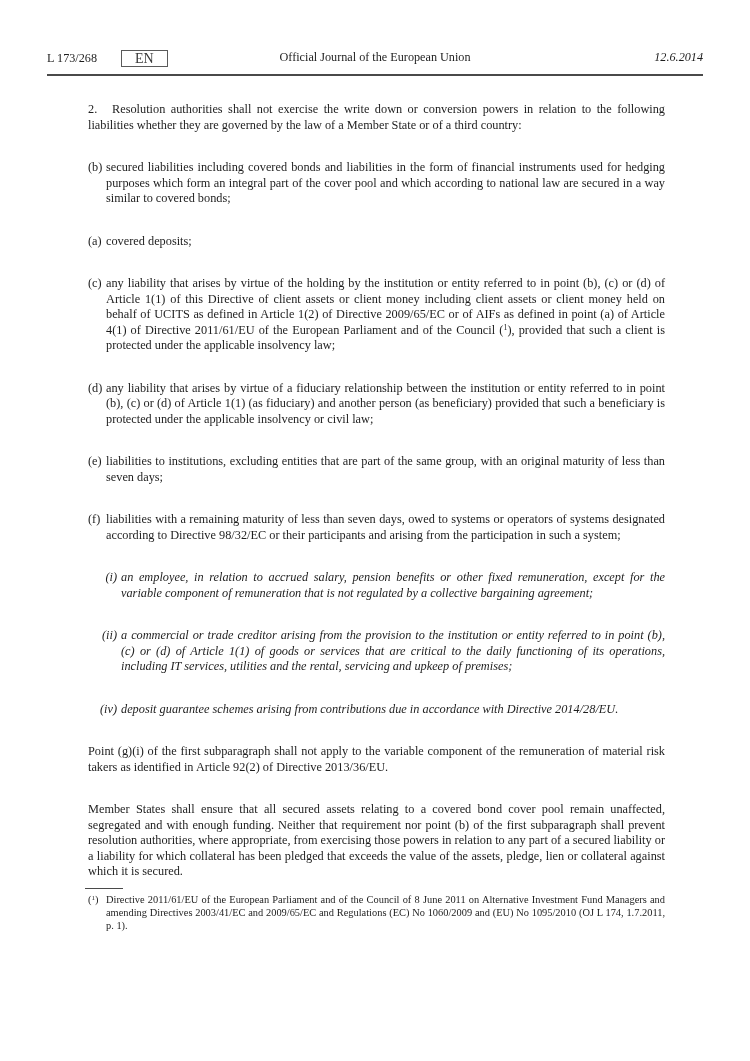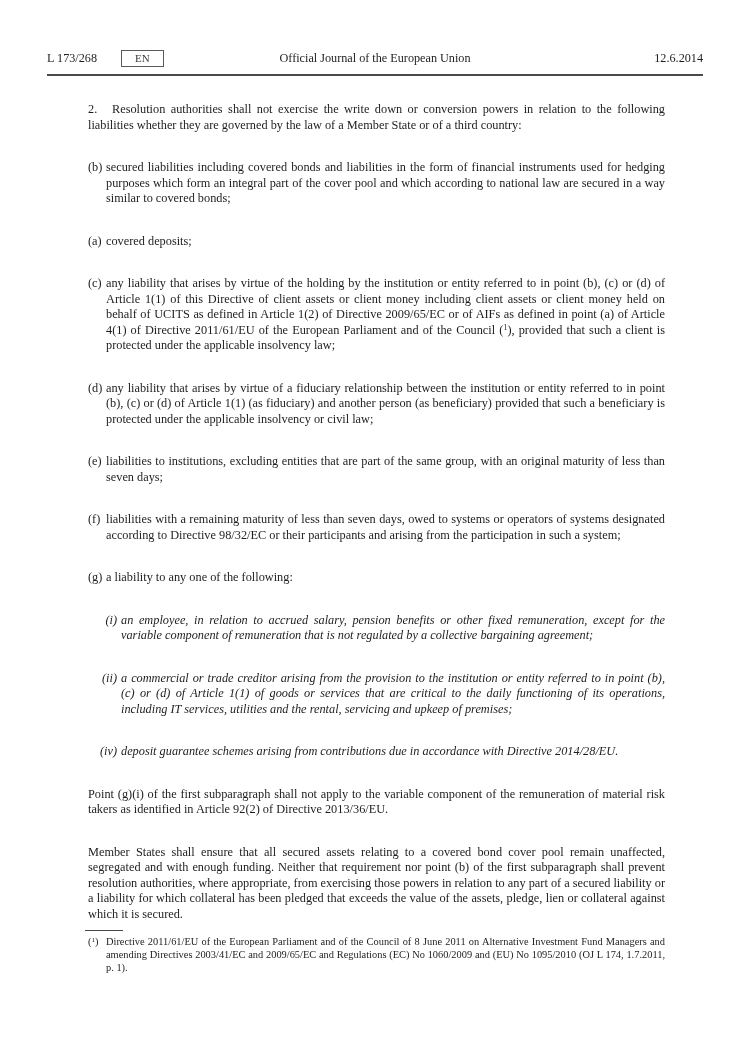--- a/index.html
+++ b/index.html
@@ -14,39 +14,38 @@
   }
   .page { width: 750px; height: 1061px; position: relative; }
 
   
   .oj-header {
     margin: 0 47px;
     padding-top: 50px;
     padding-bottom: 7px;
     border-bottom: 2px solid #4a4a4a;
     display: flex;
-    align-items: center;
     font-size: 12.2px;
   }
   .h-left {
     flex: 1;
     display: flex;
     align-items: center;
     gap: 24px;
   }
   .en-box {
     display: inline-block;
     border: 1px solid #5a5a5a;
     padding: 0 13px;
-    font-size: 11px;
+    font-size: 14px;
     line-height: 15px;
     color: #3a3a3a;
   }
   .h-center { flex: 0 auto; text-align: center; }
-  .h-right { flex: 1; text-align: right; }
+  .h-right { flex: 1; text-align: right; font-style: italic; }
 
   
   .content {
     margin: 0 85px 16px 88px;
     font-size: 12.3px;
     line-height: 15.5px;
     text-align: justify;
   }
   .content p { margin: 0; }
   .intro { margin-top: 26px !important; }
@@ -111,21 +110,20 @@
     <p class="item block"><span class="label">(a)</span><span>covered deposits;</span></p>
 
     <p class="item block"><span class="label">(c)</span><span>any liability that arises by virtue of the holding by the institution or entity referred to in point (b), (c) or (d) of Article 1(1) of this Directive of client assets or client money including client assets or client money held on behalf of UCITS as defined in Article 1(2) of Directive 2009/65/EC or of AIFs as defined in point (a) of Article 4(1) of Directive 2011/61/EU of the European Parliament and of the Council </span><span><span>(</span><sup class="fn-digit">1</sup><span>)</span></span><span>, provided that such a client is protected under the applicable insolvency law;</span></p>
 
     <p class="item block"><span class="label">(d)</span><span>any liability that arises by virtue of a fiduciary relationship between the institution or entity referred to in point (b), (c) or (d) of Article 1(1) (as fiduciary) and another person (as beneficiary) provided that such a beneficiary is protected under the applicable insolvency or civil law;</span></p>
 
     <p class="item block"><span class="label">(e)</span><span>liabilities to institutions, excluding entities that are part of the same group, with an original maturity of less than seven days;</span></p>
 
     <p class="item block"><span class="label">(f)</span><span>liabilities with a remaining maturity of less than seven days, owed to systems or operators of systems designated according to Directive 98/32/EC or their participants and arising from the participation in such a system;</span></p>
 
-    <p class="item block"><span class="label">(g)</span><span>a liability to any one of the following:</span></p>
 
     <p class="subitem block"><span class="label">(i)</span><span>an employee, in relation to accrued salary, pension benefits or other fixed remuneration, except for the variable component of remuneration that is not regulated by a collective bargaining agreement;</span></p>
 
     <p class="subitem block"><span class="label">(ii)</span><span>a commercial or trade creditor arising from the provision to the institution or entity referred to in point (b), (c) or (d) of Article 1(1) of goods or services that are critical to the daily functioning of its operations, including IT services, utilities and the rental, servicing and upkeep of premises;</span></p>
 
 
     <p class="subitem block"><span class="label">(iv)</span><span>deposit guarantee schemes arising from contributions due in accordance with Directive 2014/28/EU.</span></p>
 
     <p class="block">Point (g)(i) of the first subparagraph shall not apply to the variable component of the remuneration of material risk takers as identified in Article 92(2) of Directive 2013/36/EU.</p>
 

